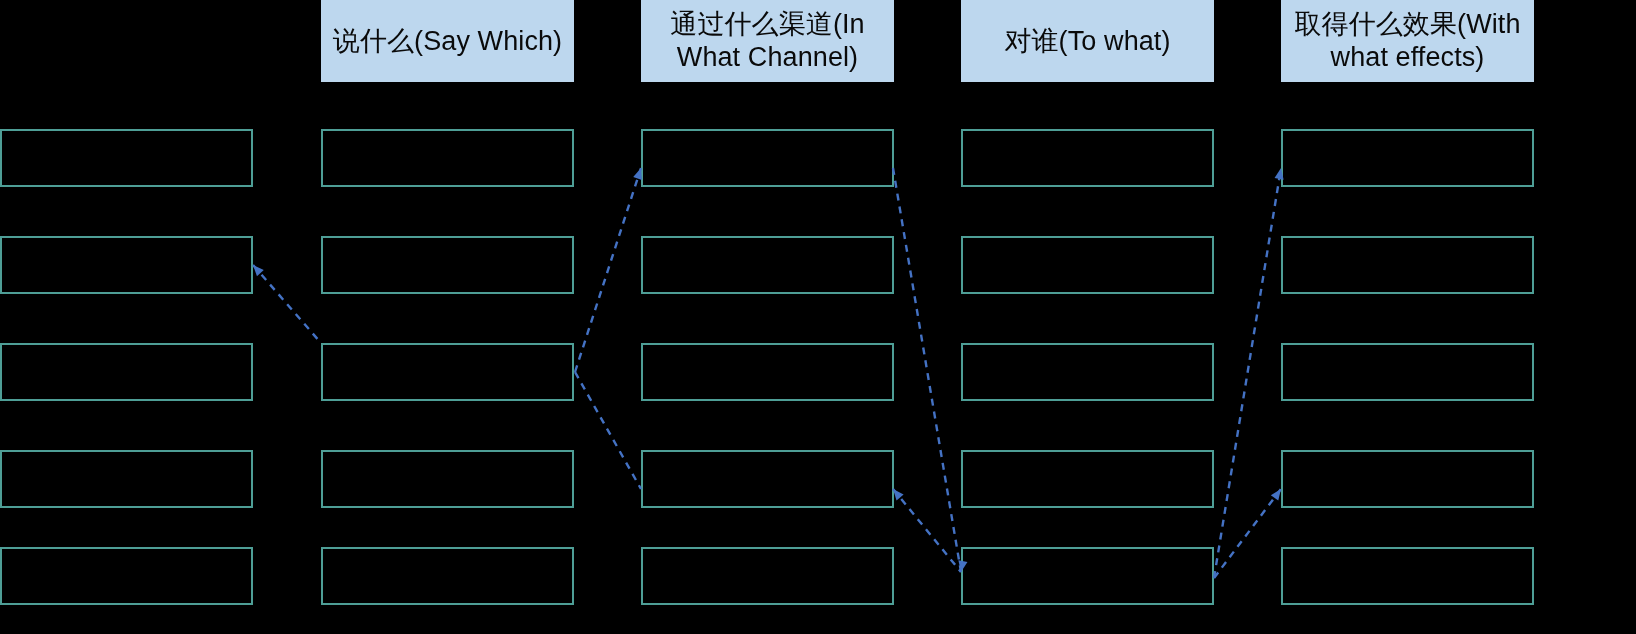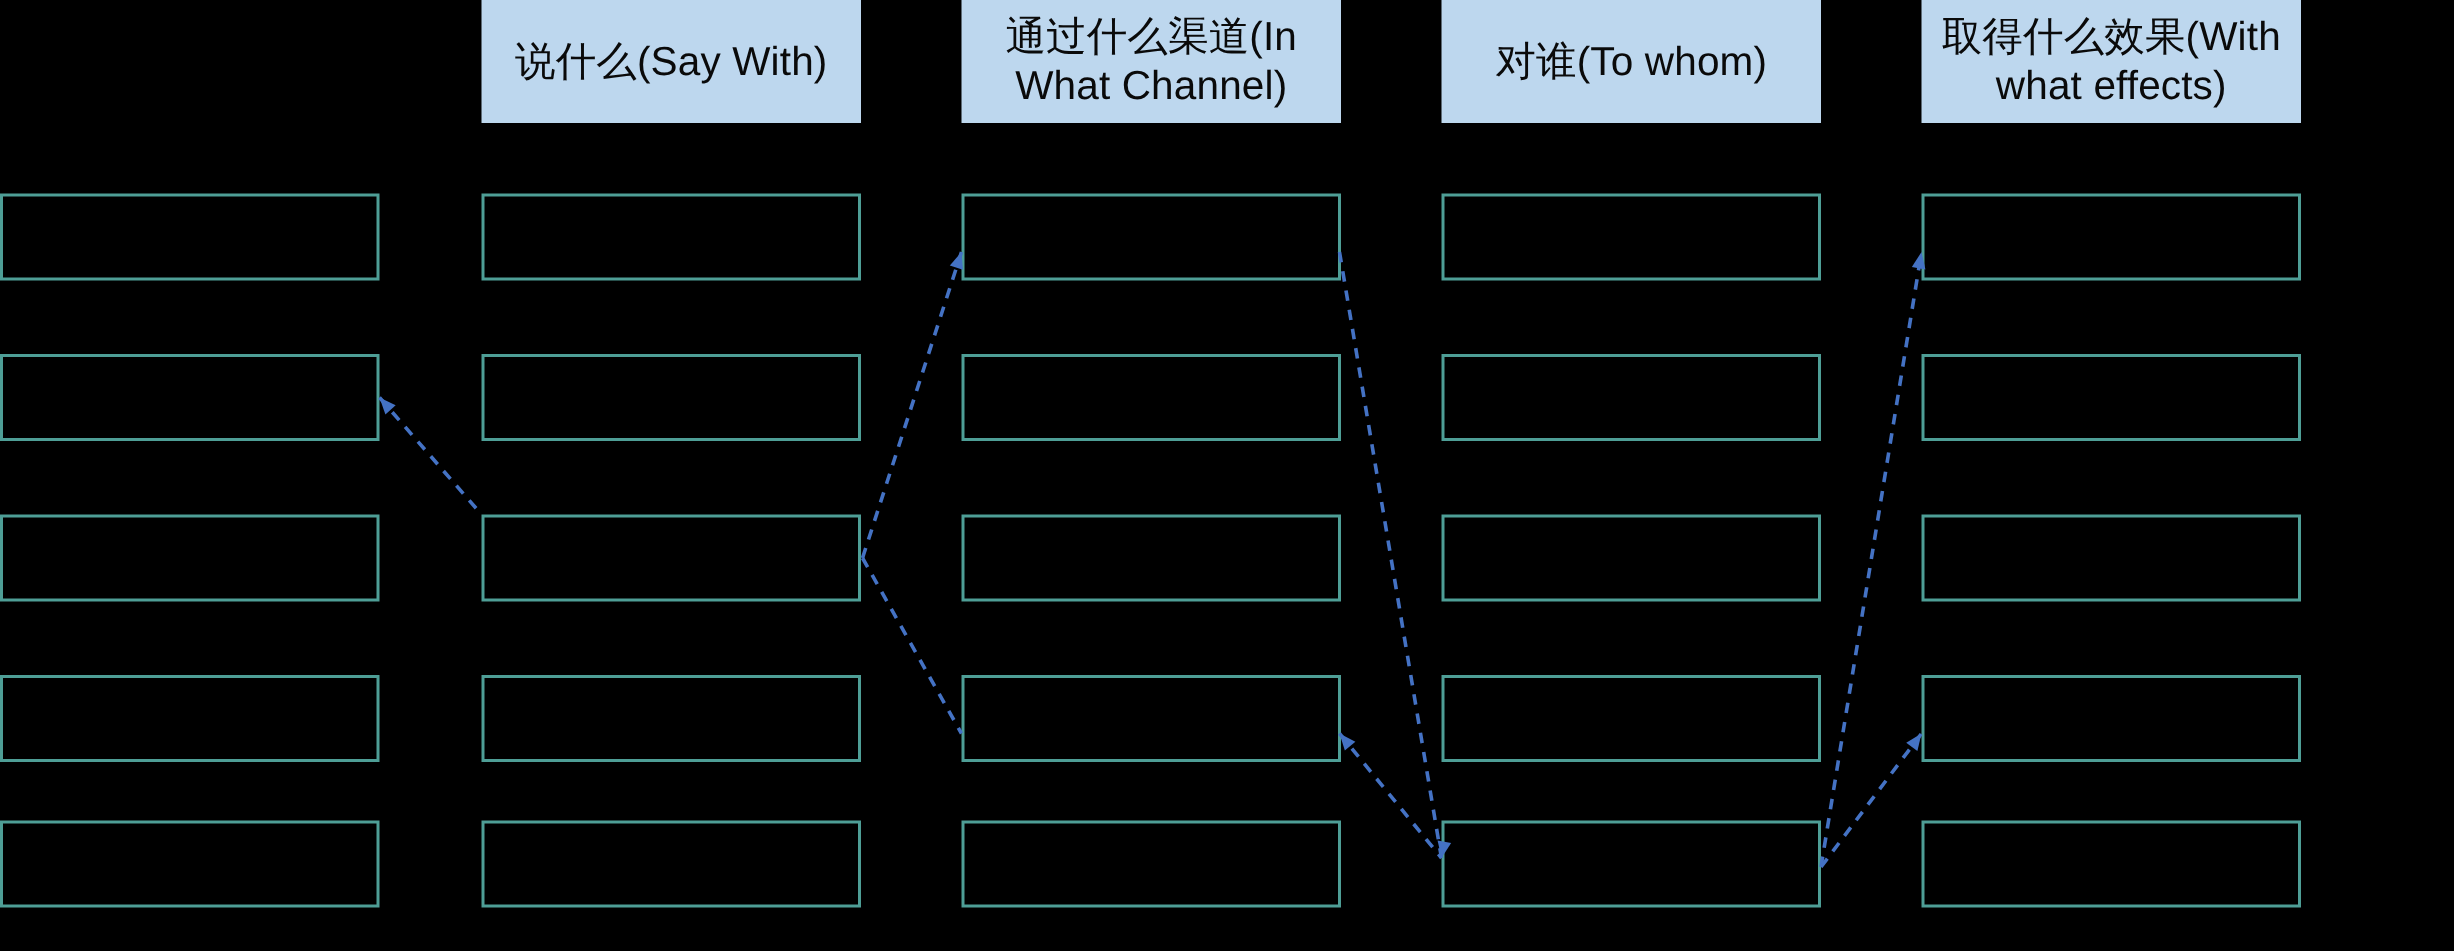--- a/index.html
+++ b/index.html
@@ -63,23 +63,23 @@
     stroke-linecap:butt;
     stroke-linejoin:miter;
   }
   .arrowhead{ fill:#4472c4; stroke:none; }
 </style>
 </head>
 <body style="background: rgb(0, 0, 0);">
 
 <div id="stage" style="background: rgb(0, 0, 0);">
 
-  <div class="col-header" style="left: 321px; top: 0px; width: 253px; height: 82px; background: rgb(189, 215, 238); color: rgb(10, 10, 10);">说什么(Say With)</div>
+  <div class="col-header" style="left: 321px; top: 0px; width: 253px; height: 82px; background: rgb(189, 215, 238); color: rgb(10, 10, 10);">说什么(Say Which)</div>
   <div class="col-header" style="left: 641px; top: 0px; width: 253px; height: 82px; background: rgb(189, 215, 238); color: rgb(10, 10, 10);">通过什么渠道(In What Channel)</div>
-  <div class="col-header" style="left: 961px; top: 0px; width: 253px; height: 82px; background: rgb(189, 215, 238); color: rgb(10, 10, 10);">对谁(To whom)</div>
+  <div class="col-header" style="left: 961px; top: 0px; width: 253px; height: 82px; background: rgb(189, 215, 238); color: rgb(10, 10, 10);">对谁(To what)</div>
   <div class="col-header" style="left: 1281px; top: 0px; width: 253px; height: 82px; background: rgb(189, 215, 238); color: rgb(10, 10, 10);">取得什么效果(With what effects)</div>
 
   <div class="cell" style="left: 0px; top: 129px; width: 253px; height: 58px; border-color: rgb(78, 158, 150);"></div>
   <div class="cell" style="left: 0px; top: 236px; width: 253px; height: 58px; border-color: rgb(78, 158, 150);"></div>
   <div class="cell" style="left: 0px; top: 343px; width: 253px; height: 58px; border-color: rgb(78, 158, 150);"></div>
   <div class="cell" style="left: 0px; top: 450px; width: 253px; height: 58px; border-color: rgb(78, 158, 150);"></div>
   <div class="cell" style="left: 0px; top: 547px; width: 253px; height: 58px; border-color: rgb(78, 158, 150);"></div>
 
   <div class="cell" style="left: 321px; top: 129px; width: 253px; height: 58px; border-color: rgb(78, 158, 150);"></div>
   <div class="cell" style="left: 321px; top: 236px; width: 253px; height: 58px; border-color: rgb(78, 158, 150);"></div>

